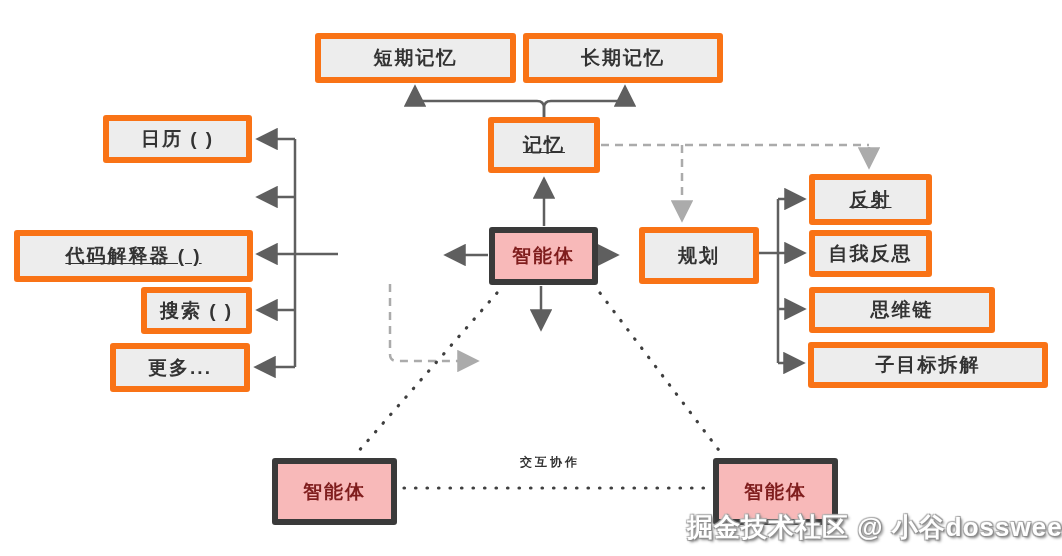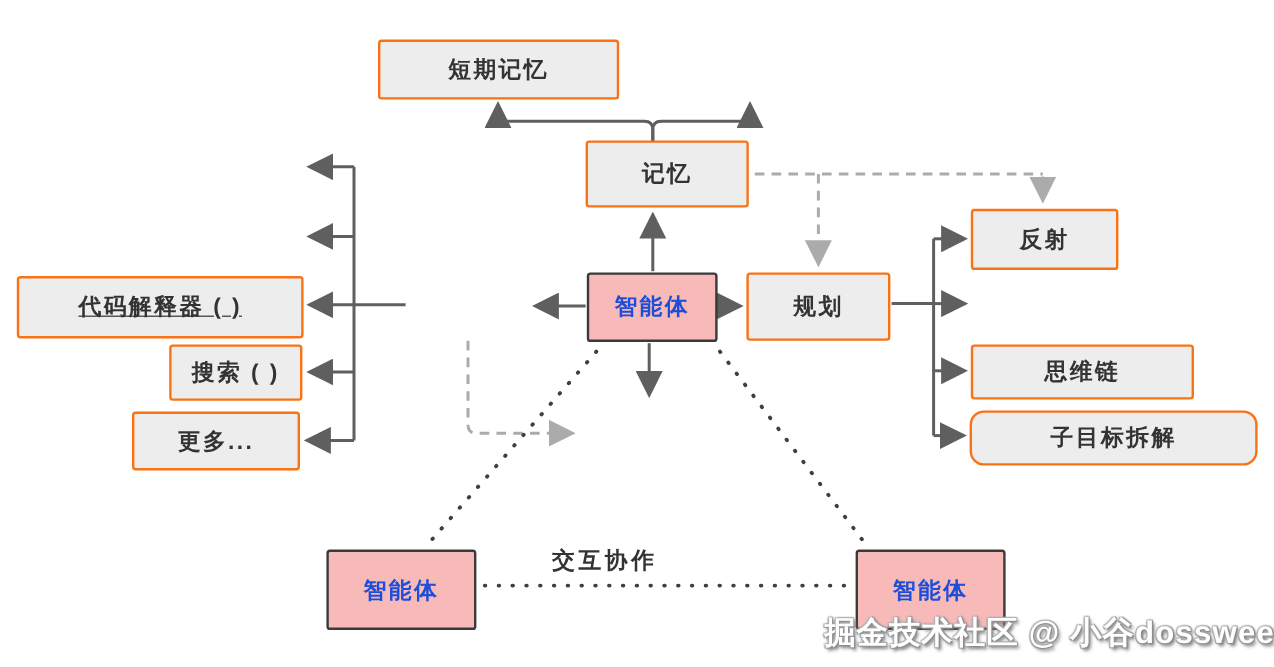--- a/index.html
+++ b/index.html
@@ -8,57 +8,57 @@
     width:1062px;height:556px;
     background:#ffffff;
     font-family:"Liberation Sans","DejaVu Sans",sans-serif;
     overflow:hidden;
   }
   svg.wires{position:absolute;left:0;top:0;z-index:1;}
   .node{
     position:absolute;z-index:2;
     display:flex;align-items:center;justify-content:center;
     background:#ededed;
-    border:2px solid #f97316;
+    border:6px solid #f97316;
     border-radius:3px;
     color:#333333;
     font-size:19px;font-weight:600;
     letter-spacing:2px;
     box-sizing:border-box;
     white-space:nowrap;
   }
   .node.pink{
     background:#f8b9b9;
-    color:#1d4ed8;
+    color:#7f1d1d;
     border-color:#3a3a3a;
   }
   
   .n-short{left:315px;top:33px;width:201px;height:50px;}
   .n-long{left:523px;top:33px;width:200px;height:50px;}
-  .n-memory{left:488px;top:117px;width:136px;height:56px;}
+  .n-memory{left:488px;top:117px;width:112px;height:56px;text-decoration:underline;}
   .n-calendar{left:103px;top:115px;width:149px;height:48px;}
   .n-calculator{left:88px;top:172px;width:165px;height:50px;}
   .n-codeint{left:14px;top:230px;width:239px;height:52px;text-decoration:underline;}
   .n-search{left:141px;top:287px;width:111px;height:47px;text-align:right;}
   .n-more{left:110px;top:343px;width:140px;height:49px;}
   .n-tools{left:338px;top:222px;width:102px;height:60px;}
   .n-agent-c{left:489px;top:227px;width:109px;height:58px;}
-  .n-planning{left:622px;top:227px;width:120px;height:57px;font-family:Liberation Mono, monospace;}
+  .n-planning{left:639px;top:227px;width:120px;height:57px;font-family:Liberation Mono, monospace;}
   .n-action{left:489px;top:334px;width:103px;height:56px;}
-  .n-reflection{left:809px;top:174px;width:123px;height:51px;}
+  .n-reflection{left:809px;top:174px;width:123px;height:51px;text-decoration:underline;}
   .n-selfref{left:809px;top:230px;width:123px;height:47px;}
   .n-cot{left:809px;top:287px;width:186px;height:46px;}
-  .n-subgoal{left:808px;top:342px;width:240px;height:46px;border-radius:12px;}
+  .n-subgoal{left:808px;top:342px;width:240px;height:46px;}
   .n-agent-bl{left:272px;top:458px;width:125px;height:67px;}
   .n-agent-br{left:713px;top:458px;width:125px;height:67px;}
   .edge-label{
     position:absolute;z-index:2;
     left:460px;top:454px;width:180px;
-    text-align:left;
-    color:#333;font-size:19px;font-weight:600;letter-spacing:3px;
+    text-align:center;
+    color:#333;font-size:12px;font-weight:600;letter-spacing:3px;
   }
   .watermark{
     position:absolute;z-index:3;
     left:687px;top:510px;
     font-size:26px;font-weight:700;letter-spacing:1px;
     color:#ffffff;
     text-shadow:1px 1px 1px #8a8a8a,-1px -1px 1px #b5b5b5,1px -1px 1px #9a9a9a,-1px 1px 1px #9a9a9a,2px 2px 3px #777777;
     white-space:nowrap;
   }
 </style>
@@ -112,30 +112,33 @@
     </g>
 
     <g stroke="#3f3f3f" stroke-width="3.2" fill="none" stroke-dasharray="0.5 11" stroke-linecap="round">
       <line x1="497" y1="293" x2="357" y2="453"></line>
       <line x1="600" y1="293" x2="721" y2="453"></line>
       <line x1="404" y1="488" x2="707" y2="488"></line>
     </g>
   </svg>
 
   <div class="node n-short">短期记忆</div>
+  <div class="node n-long">长期记忆</div>
   <div class="node n-memory">记忆</div>
 
+  <div class="node n-calendar">日历 ( )</div>
   <div class="node n-codeint">代码解释器 ( )</div>
   <div class="node n-search">搜索 ( )</div>
   <div class="node n-more">更多...</div>
 
   <div class="node pink n-agent-c">智能体</div>
   <div class="node n-planning">规划</div>
 
   <div class="node n-reflection">反射</div>
+  <div class="node n-selfref">自我反思</div>
   <div class="node n-cot">思维链</div>
   <div class="node n-subgoal">子目标拆解</div>
 
   <div class="node pink n-agent-bl">智能体</div>
   <div class="node pink n-agent-br">智能体</div>
 
   <div class="edge-label">交互协作</div>
 
   <div class="watermark">掘金技术社区 @ 小谷dossweet</div>
 </div>

